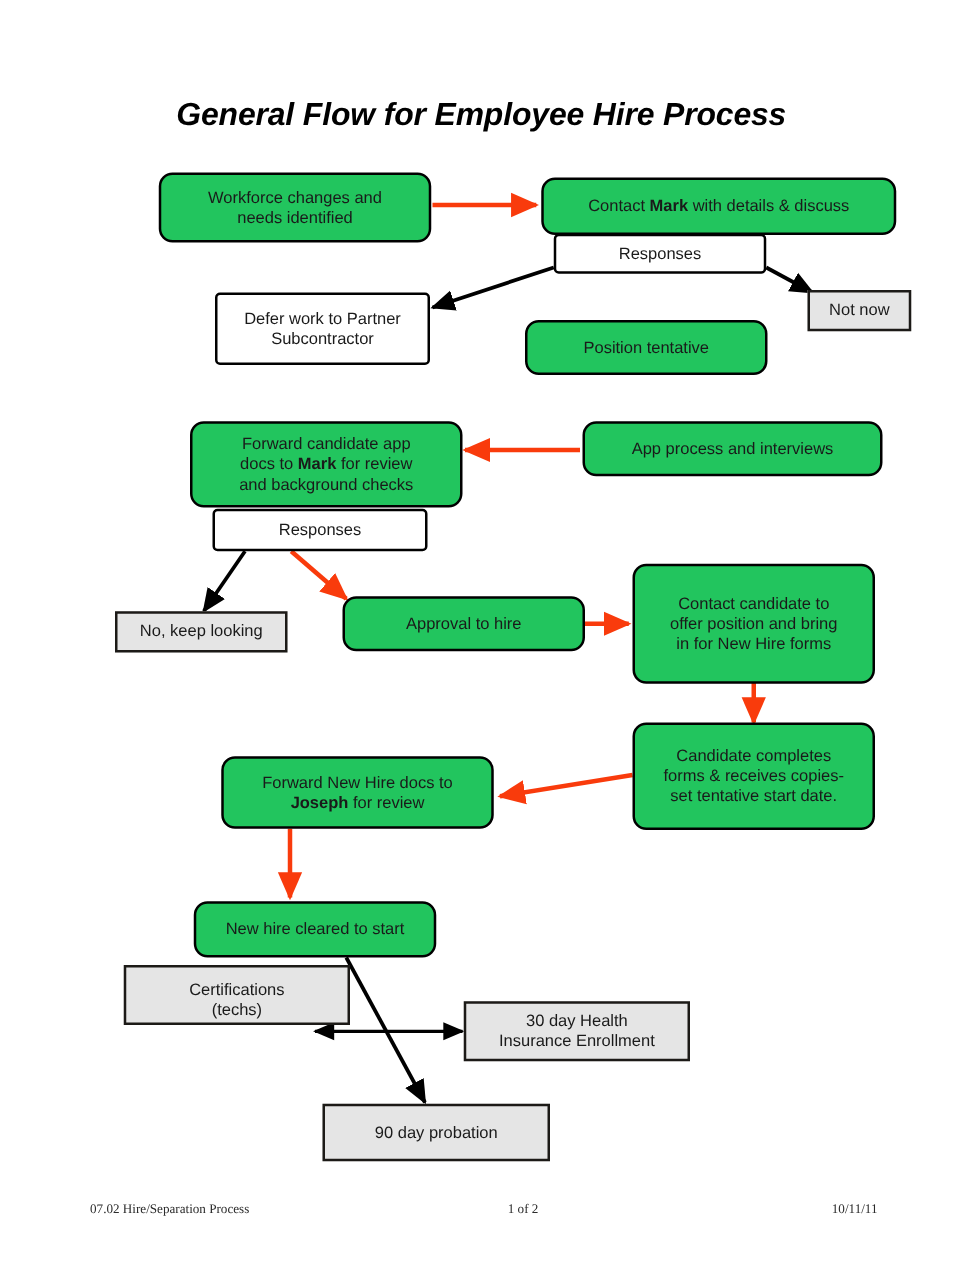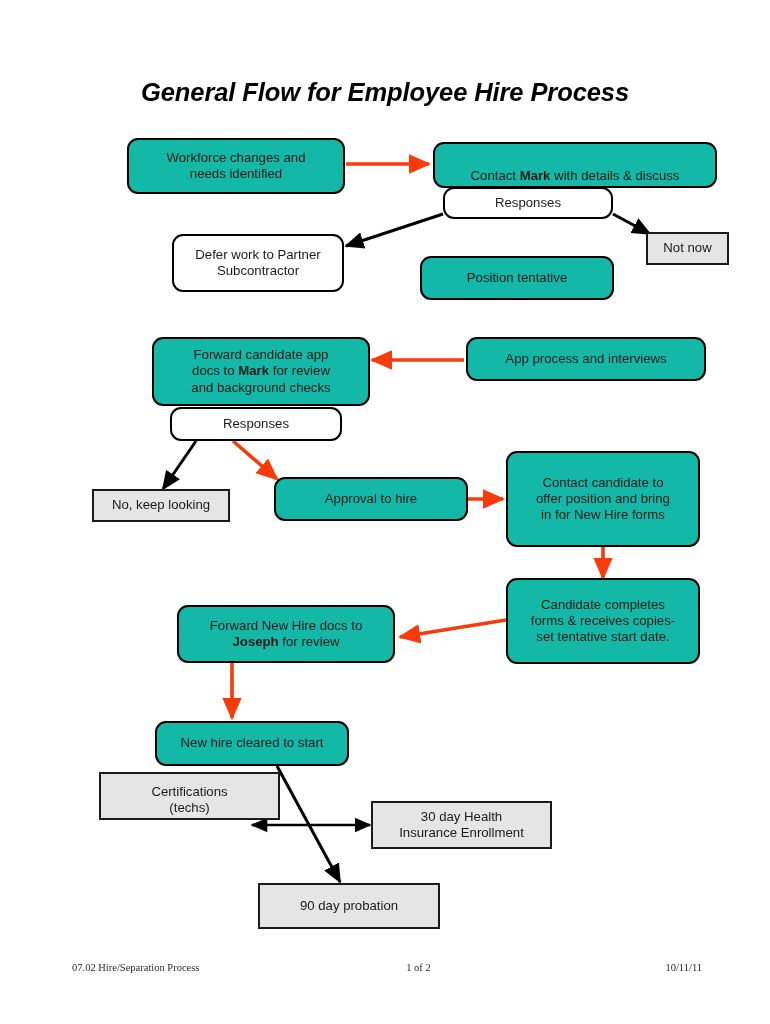--- a/index.html
+++ b/index.html
@@ -31,28 +31,28 @@
     align-items: center;
     justify-content: center;
     text-align: center;
     color: #1a1a1a;
     font-size: 13.2px;
     line-height: 1.22;
     padding: 2px 7px;
     z-index: 3;
   }
   .node.fill-peach {
-    background: #14b8a6;
+    background: #22c55e;
     border: 2.5px solid #000000;
     border-radius: 11px;
   }
   .node.fill-white-round {
     background: #ffffff;
     border: 2.5px solid #000000;
-    border-radius: 11px;
+    border-radius: 4px;
   }
   .node.fill-white-rect {
     background: #e5e5e5;
     border: 2.5px solid #1c1a17;
     border-radius: 0;
   }
   .node .txt {
     display: block;
     width: 100%;
     white-space: pre-line;
@@ -130,21 +130,21 @@
     <line x1="252" y1="825" x2="370" y2="825" stroke="#000000" stroke-width="2.6" marker-end="url(#ah-black)" marker-start="url(#ah-black-start)"></line>
   </svg>
 
   <div id="page-title">General Flow for Employee Hire Process</div>
 
   <div class="node fill-peach" style="left:127px; top:138px; width:218px; height:56px;">
     <span class="txt">Workforce changes and
 needs identified</span>
   </div>
 
-  <div class="node fill-peach" style="left:433px; top:142px; width:284px; height:46px;align-items:flex-end;">
+  <div class="node fill-peach" style="left:433px; top:142px; width:284px; height:46px;">
     <span class="txt">Contact&nbsp;<b>Mark</b>&nbsp;with details &amp; discuss</span>
   </div>
 
   <div class="node fill-white-round" style="left:443px; top:187px; width:170px; height:32px;">
     <span class="txt">Responses</span>
   </div>
 
   <div class="node fill-white-rect" style="left:646px; top:232px; width:83px; height:33px;">
     <span class="txt">Not now</span>
   </div>

